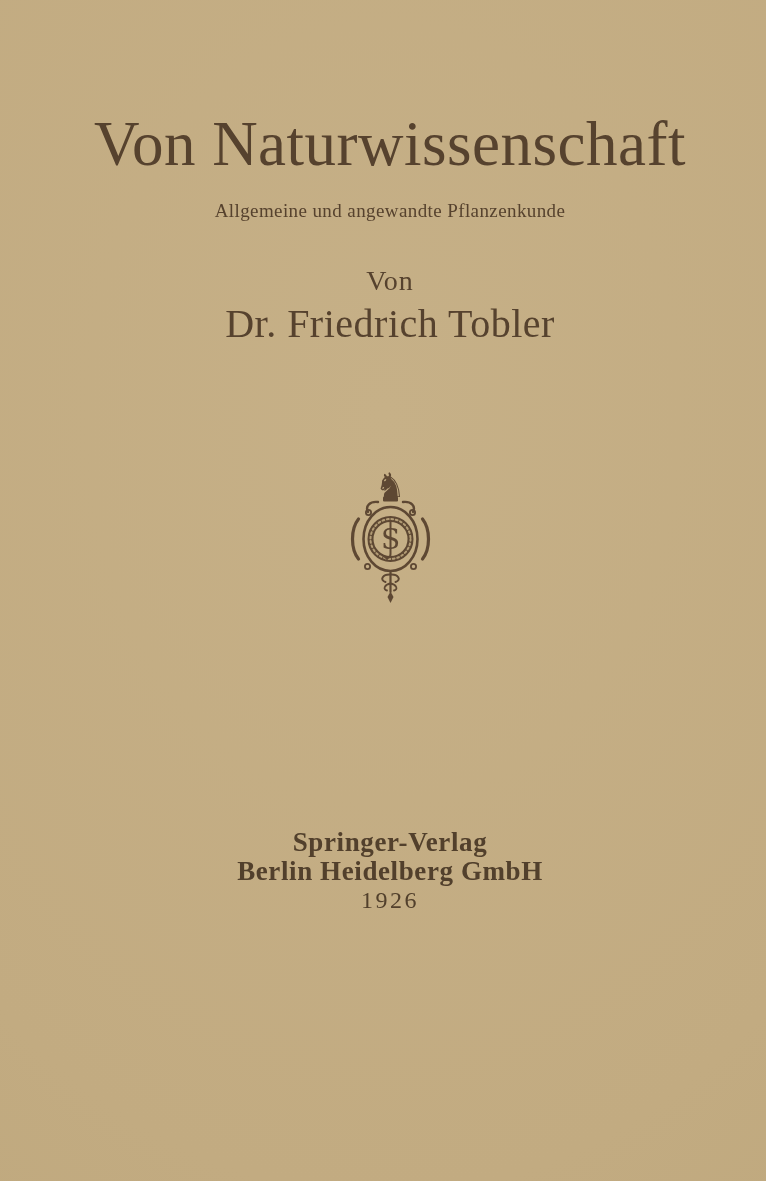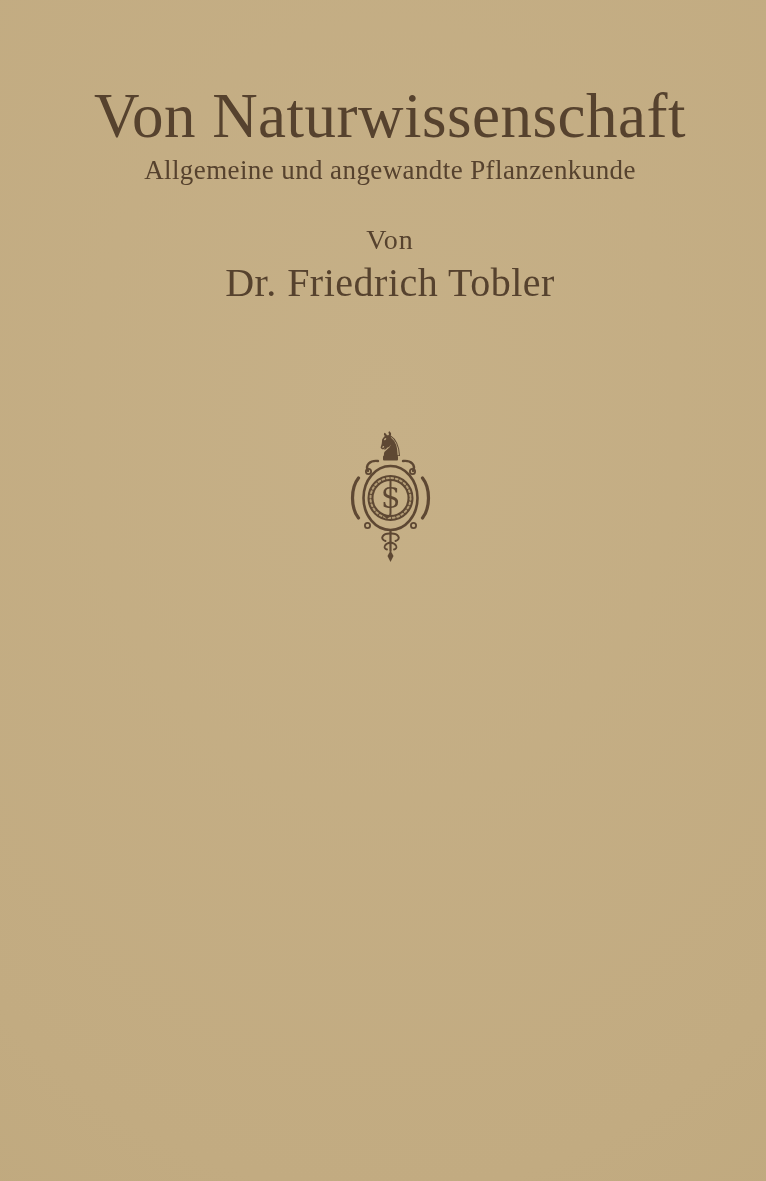--- a/index.html
+++ b/index.html
@@ -17,29 +17,29 @@
     margin: 0 auto;
     padding-left: 14px;
     text-align: center;
     color: var(--ink);
     background:
       radial-gradient(140% 120% at 50% 35%, #c6b087 0%, var(--bg) 55%, #bba579 100%);
     font-family: "Liberation Serif", "DejaVu Serif", serif;
     overflow: hidden;
   }
   .title {
-    padding-top: 82px;
+    padding-top: 110px;
     font-size: 63px;
     line-height: 68px;
     font-weight: normal;
     letter-spacing: 0.5px;
   }
   .subtitle {
-    margin-top: 3px;
-    font-size: 27px;
+    margin-top: 16px;
+    font-size: 19px;
     line-height: 34px;
     letter-spacing: 0.4px;
   }
   .von {
     margin-top: 40px;
     font-size: 28px;
     line-height: 26px;
     letter-spacing: 1px;
   }
   .author {
@@ -130,14 +130,19 @@
         <path d="M47.5 105 L47.5 126" stroke-width="2.2"></path>
         <path d="M47.5 108.5 C40 108 36 114 42.5 116" stroke-width="2"></path>
         <path d="M47.5 108.5 C55 108 59 114 52.5 116" stroke-width="2"></path>
         <path d="M47.5 117.5 C41.5 118.5 39.5 123.5 44 124.5" stroke-width="1.8"></path>
         <path d="M47.5 117.5 C53.5 118.5 55.5 123.5 51 124.5" stroke-width="1.8"></path>
         <path d="M47.5 125.5 L50.5 131 L47.5 137 L44.5 131 Z" fill="var(--logo-ink)" stroke="none"></path>
       </g>
     </svg>
   </div>
 
+  <div class="publisher">
+    <div>Springer-Verlag</div>
+    <div>Berlin Heidelberg GmbH</div>
+    <div class="year">1926</div>
+  </div>
 
 </div>
 
 </body></html>

